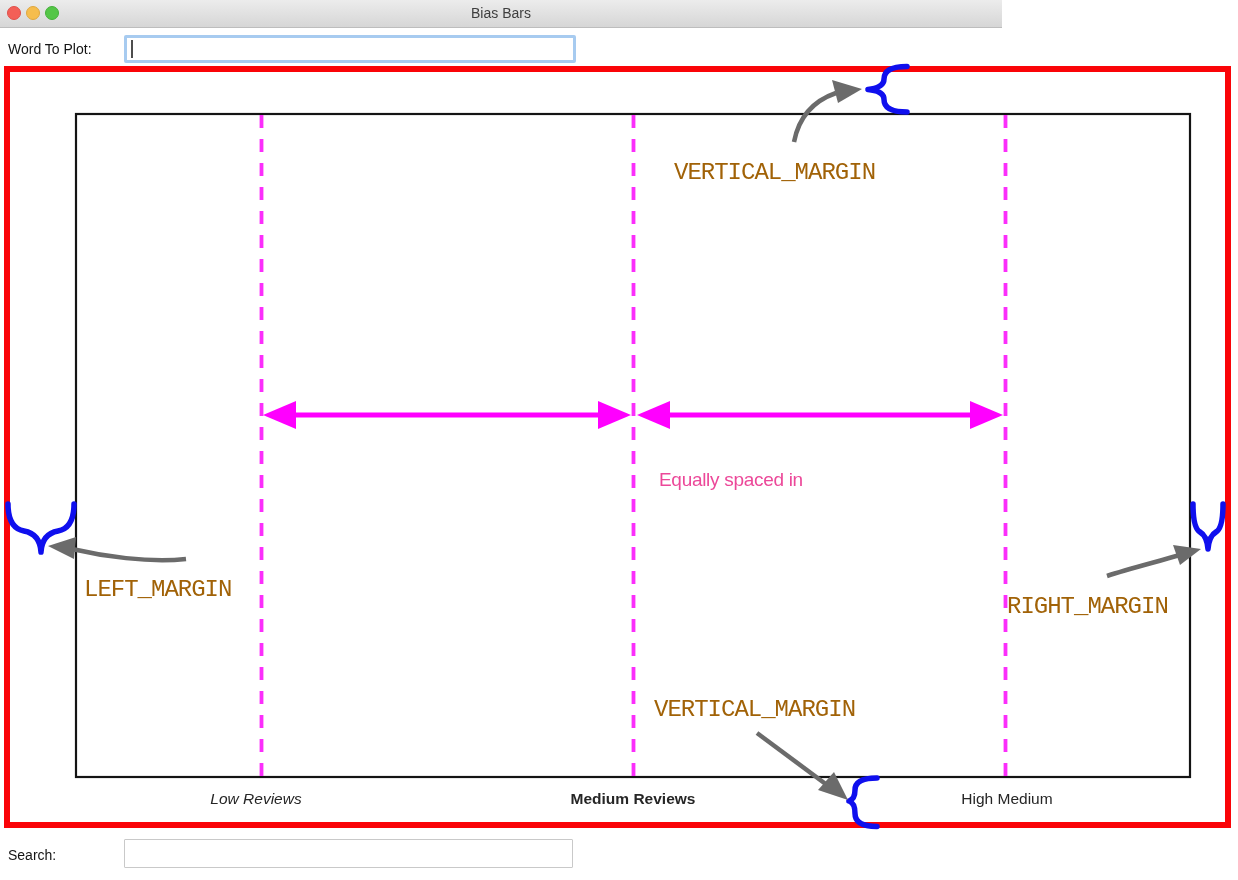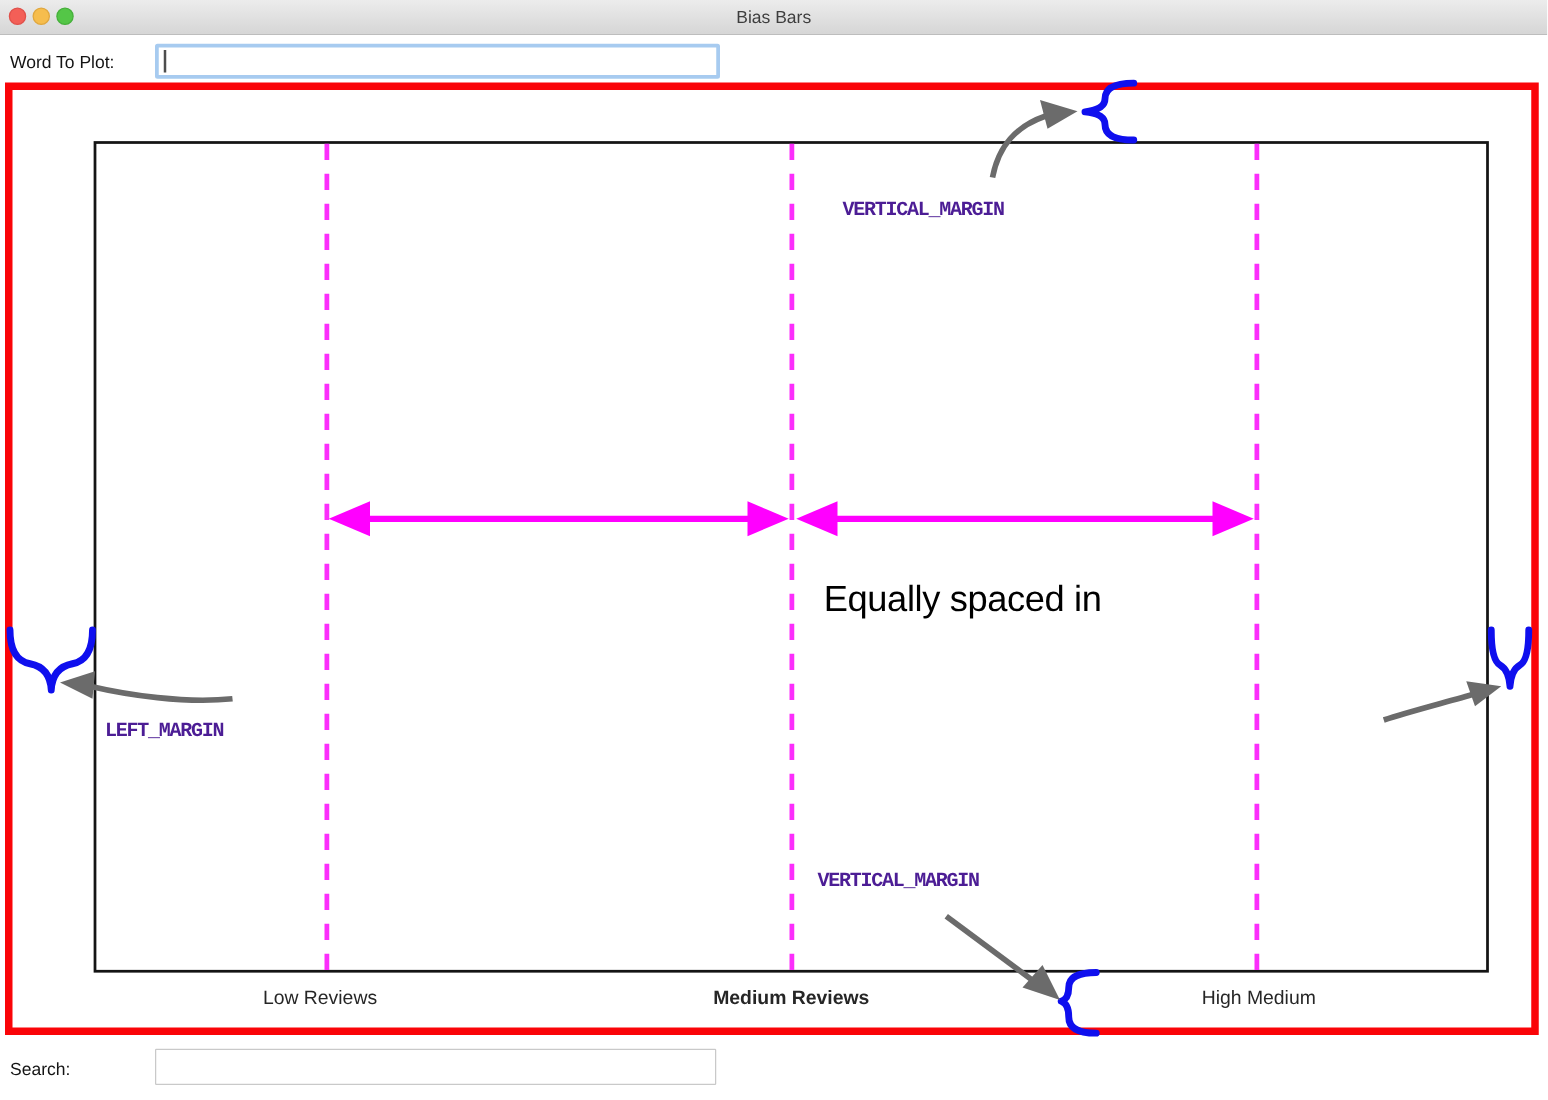--- a/index.html
+++ b/index.html
@@ -2,21 +2,21 @@
 <html><head>
 <meta charset="utf-8">
 <style>
   html,body{margin:0;padding:0;background:#fff;}
   .screen{
     position:relative;width:1238px;height:880px;background:#ffffff;overflow:hidden;
     font-family:"Liberation Sans", sans-serif;
   }
   
   .titlebar{
-    position:absolute;left:0;top:0;width:1238px;height:27px;
+    position:absolute;left:0;top:0;width:1002px;height:27px;
     background:linear-gradient(#ececec,#d6d6d6);
     border-bottom:1px solid #bdbdbd;
   }
   .traffic{position:absolute;top:6px;display:flex;gap:5px;left:7px;}
   .light{width:14px;height:14px;border-radius:50%;}
   .light.close{background:#f35f57;border:1px solid #e0504a;box-sizing:border-box;}
   .light.min{background:#f6bd4d;border:1px solid #e0a73e;box-sizing:border-box;}
   .light.max{background:#54c647;border:1px solid #45b03a;box-sizing:border-box;}
   .title{
     position:absolute;left:0;right:0;top:5px;text-align:center;
@@ -38,35 +38,35 @@
     position:absolute;left:124px;top:839px;width:449px;height:29px;
     box-sizing:border-box;border:1px solid #c9c9c9;border-radius:1px;
     background:#fff;font-size:15px;padding:0 6px;outline:none;
     font-family:"Liberation Sans", sans-serif;
   }
   
   .draw{position:absolute;left:0;top:0;pointer-events:none;}
   
   .mono-label{
     position:absolute;font-family:"Liberation Mono","DejaVu Sans Mono",monospace;
-    font-weight:bold;font-size:16px;color:#4c1d95;white-space:nowrap;letter-spacing:-1px;
+    font-weight:normal;font-size:24px;color:#a16207;white-space:nowrap;letter-spacing:-1px;
   }
   .vm-top{left:674px;top:159px;}
   .vm-bottom{left:654px;top:696px;}
   .lm{left:84px;top:576px;}
   .rm{left:1007px;top:593px;}
   .note{
     position:absolute;left:659px;top:462px;width:280px;
-    font-size:29px;line-height:36px;color:#000000;letter-spacing:-0.3px;
+    font-size:19px;line-height:36px;color:#ec4899;letter-spacing:-0.3px;
   }
   .cat{
     position:absolute;top:790px;transform:translateX(-50%);
     font-size:15.5px;color:#262626;white-space:nowrap;
   }
-  .cat.low{left:256px;}
+  .cat.low{left:256px;font-style:italic;}
   .cat.med{left:633px;font-weight:bold;}
   .cat.high{left:1007px;}
 </style>
 </head>
 <body>
 
 <div class="screen">
 
   <div class="titlebar">
     <div class="traffic">
@@ -121,20 +121,21 @@
     </g>
     <g>
       <path d="M757,733 L827,785" fill="none" stroke="#6b6b6b" stroke-width="4.5"></path>
       <polygon points="848,800 818,790 834,772" fill="#6b6b6b"></polygon>
     </g>
   </svg>
 
   <span class="mono-label vm-top">VERTICAL_MARGIN</span>
   <span class="mono-label vm-bottom">VERTICAL_MARGIN</span>
   <span class="mono-label lm">LEFT_MARGIN</span>
+  <span class="mono-label rm">RIGHT_MARGIN</span>
   <div class="note">
     <div>Equally spaced in</div>
   </div>
 
   <span class="cat low">Low Reviews</span>
   <span class="cat med">Medium Reviews</span>
   <span class="cat high">High Medium</span>
 
   <span class="field-label search-label">Search:</span>
   <input class="search-input" type="text" value="" style="">

